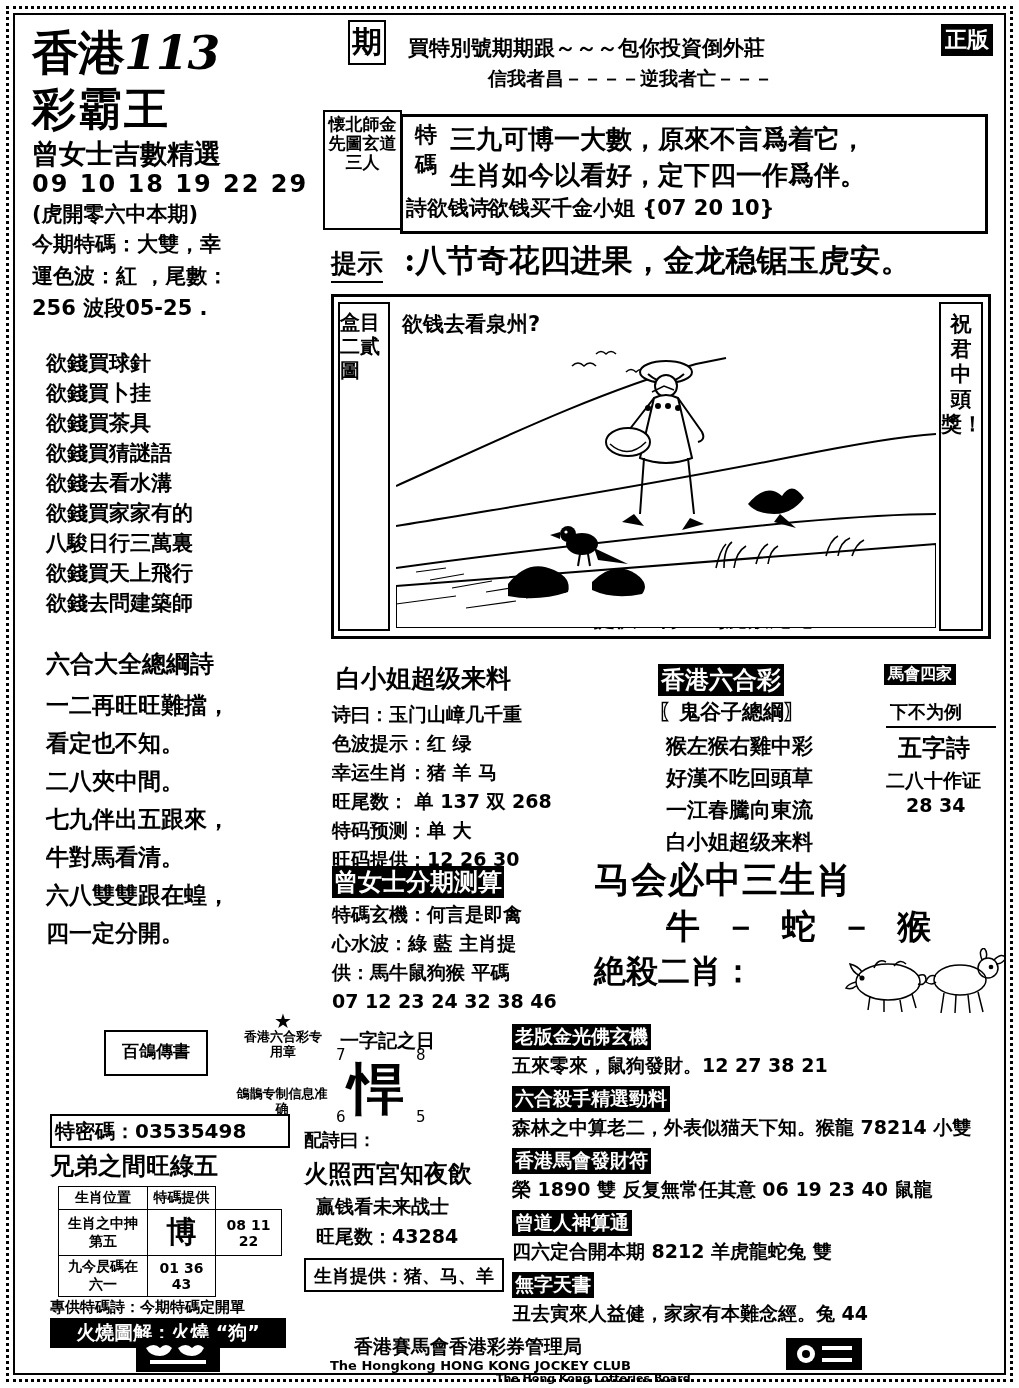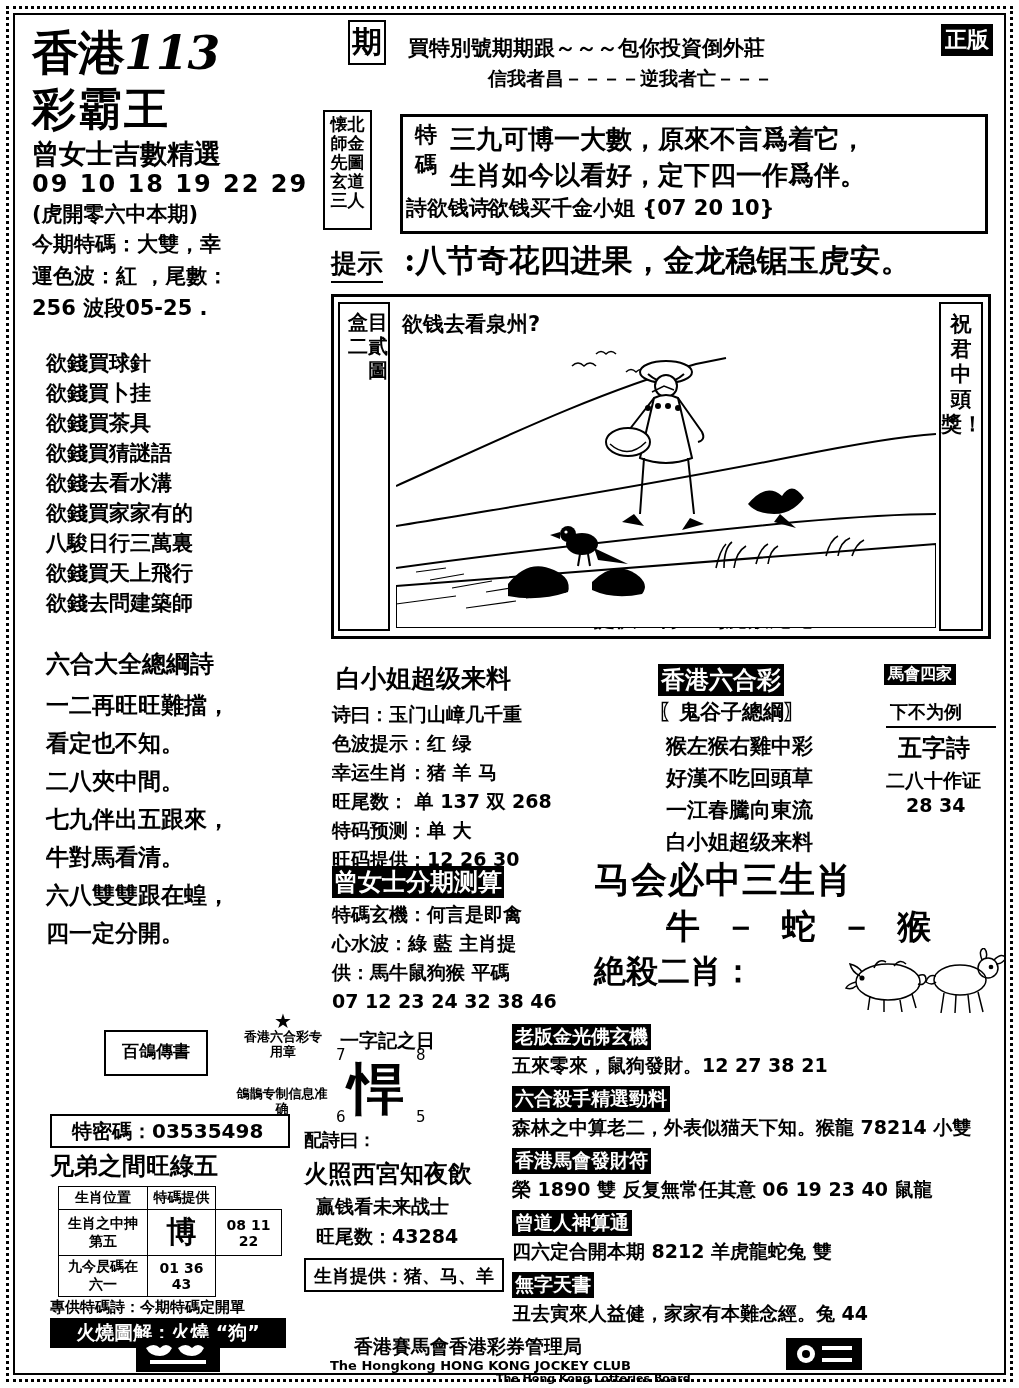--- a/index.html
+++ b/index.html
@@ -27,34 +27,34 @@
   #zs-line1{left:14px;top:182px;font-size:21px;font-weight:bold;}
   #zs-line2{left:14px;top:212px;font-size:21px;font-weight:bold;}
   #zs-line3{left:14px;top:244px;font-size:21px;font-weight:bold;}
   #zs-line4{left:14px;top:276px;font-size:21px;font-weight:bold;}
 
   .poemlist{left:28px;top:330px;font-size:21px;font-weight:bold;line-height:30px;font-family:"DejaVu Serif",serif;}
   #liuhe-title{left:28px;top:630px;font-size:24px;font-weight:bold;font-family:"DejaVu Serif",serif;}
   .liuhe-lines{left:28px;top:668px;font-size:23px;font-weight:bold;line-height:38px;font-family:"DejaVu Serif",serif;}
 
   
-  #seal-left{left:305px;top:92px;width:49px;height:120px;border:2px solid #000;font-size:17px;font-weight:bold;line-height:19px;padding:3px;box-sizing:border-box;text-align:center;}
+  #seal-left{left:305px;top:92px;width:79px;height:120px;border:2px solid #000;font-size:17px;font-weight:bold;line-height:19px;padding:3px;box-sizing:border-box;text-align:center;}
   #tema-box{left:382px;top:96px;width:588px;height:120px;border:3px solid #000;box-sizing:border-box;}
   #tema-label{left:388px;top:102px;font-size:22px;font-weight:bold;line-height:30px;width:40px;text-align:center;}
   #tema-l1{left:432px;top:104px;font-size:26px;font-weight:bold;font-family:"DejaVu Serif",serif;}
   #tema-l2{left:432px;top:140px;font-size:26px;font-weight:bold;font-family:"DejaVu Serif",serif;}
   #shi-label{left:388px;top:176px;font-size:21px;font-weight:bold;}
   #shi-text{left:470px;top:176px;font-size:21px;font-weight:bold;}
 
   #tishi-label{left:313px;top:228px;font-size:26px;font-weight:bold;border-bottom:2px solid #000;}
   #tishi-text{left:386px;top:222px;font-size:31px;font-weight:bold;font-family:"DejaVu Serif",serif;}
 
   
   #pic-frame{left:313px;top:276px;width:660px;height:345px;border:3px solid #000;box-sizing:border-box;background:#fff;}
-  #pic-sidebar{left:320px;top:284px;width:52px;height:329px;border:2px solid #000;box-sizing:border-box;text-align:right;font-size:20px;font-weight:bold;line-height:24px;padding-top:6px;}
+  #pic-sidebar{left:320px;top:284px;width:52px;height:329px;border:2px solid #000;box-sizing:border-box;text-align:left;font-size:20px;font-weight:bold;line-height:24px;padding-top:6px;}
   #pic-right{right:18px;top:284px;width:44px;height:329px;border:2px solid #000;box-sizing:border-box;text-align:center;font-size:21px;font-weight:bold;line-height:25px;padding-top:8px;}
   #pic-q{left:384px;top:292px;font-size:21px;font-weight:bold;}
   #pic-bottom{left:575px;top:586px;font-size:22px;font-weight:bold;}
   #pic-canvas{left:378px;top:318px;width:540px;height:292px;}
 
   
   #bx-title{left:318px;top:644px;font-size:25px;font-weight:bold;font-family:"DejaVu Serif",serif;}
   .bx-lines{left:314px;top:682px;font-size:19px;font-weight:bold;line-height:29px;}
   #zn-title{left:314px;top:848px;font-size:24px;font-weight:bold;background:#000;color:#fff;padding:0 2px;}
   .zn-lines{left:314px;top:882px;font-size:19px;font-weight:bold;line-height:29px;}
@@ -86,21 +86,21 @@
   #yizi-7{left:318px;top:1028px;font-size:15px;}
   #yizi-8{left:398px;top:1028px;font-size:15px;}
   #yizi-6{left:318px;top:1090px;font-size:15px;}
   #yizi-5{left:398px;top:1090px;font-size:15px;}
   #peishi-label{left:286px;top:1110px;font-size:18px;font-weight:bold;}
   #peishi-text{left:286px;top:1140px;font-size:24px;font-weight:bold;font-family:"DejaVu Serif",serif;}
   #ying-text{left:298px;top:1176px;font-size:19px;font-weight:bold;}
   #wei-text{left:298px;top:1206px;font-size:19px;font-weight:bold;}
   #sx-box{left:286px;top:1240px;width:200px;height:34px;border:2px solid #000;font-size:18px;font-weight:bold;line-height:32px;text-align:center;box-sizing:border-box;}
 
-  #tema-code{left:32px;top:1096px;width:240px;height:34px;border:2px solid #000;box-sizing:border-box;font-size:20px;font-weight:bold;line-height:30px;padding-left:20px;}
+  #tema-code{left:32px;top:1096px;width:240px;height:34px;border:2px solid #000;box-sizing:border-box;font-size:20px;font-weight:bold;line-height:30px;padding-left:3px;}
   #xiongdi{left:32px;top:1132px;font-size:24px;font-weight:bold;font-family:"DejaVu Serif",serif;}
   #tbl{left:40px;top:1168px;width:224px;border-collapse:collapse;font-size:14px;font-weight:bold;}
   #tbl td{border:1px solid #000;padding:2px 3px;text-align:center;}
   #tbl .big{font-size:30px;}
   #gongshi{left:32px;top:1280px;font-size:15px;font-weight:bold;}
   #fire-box{left:32px;top:1300px;width:236px;height:30px;background:#000;color:#fff;font-size:19px;font-weight:bold;text-align:center;line-height:28px;}
 
   
   .rblk{left:494px;}
   .rb-h{font-size:19px;font-weight:bold;background:#000;color:#fff;display:inline-block;padding:0 3px;}

